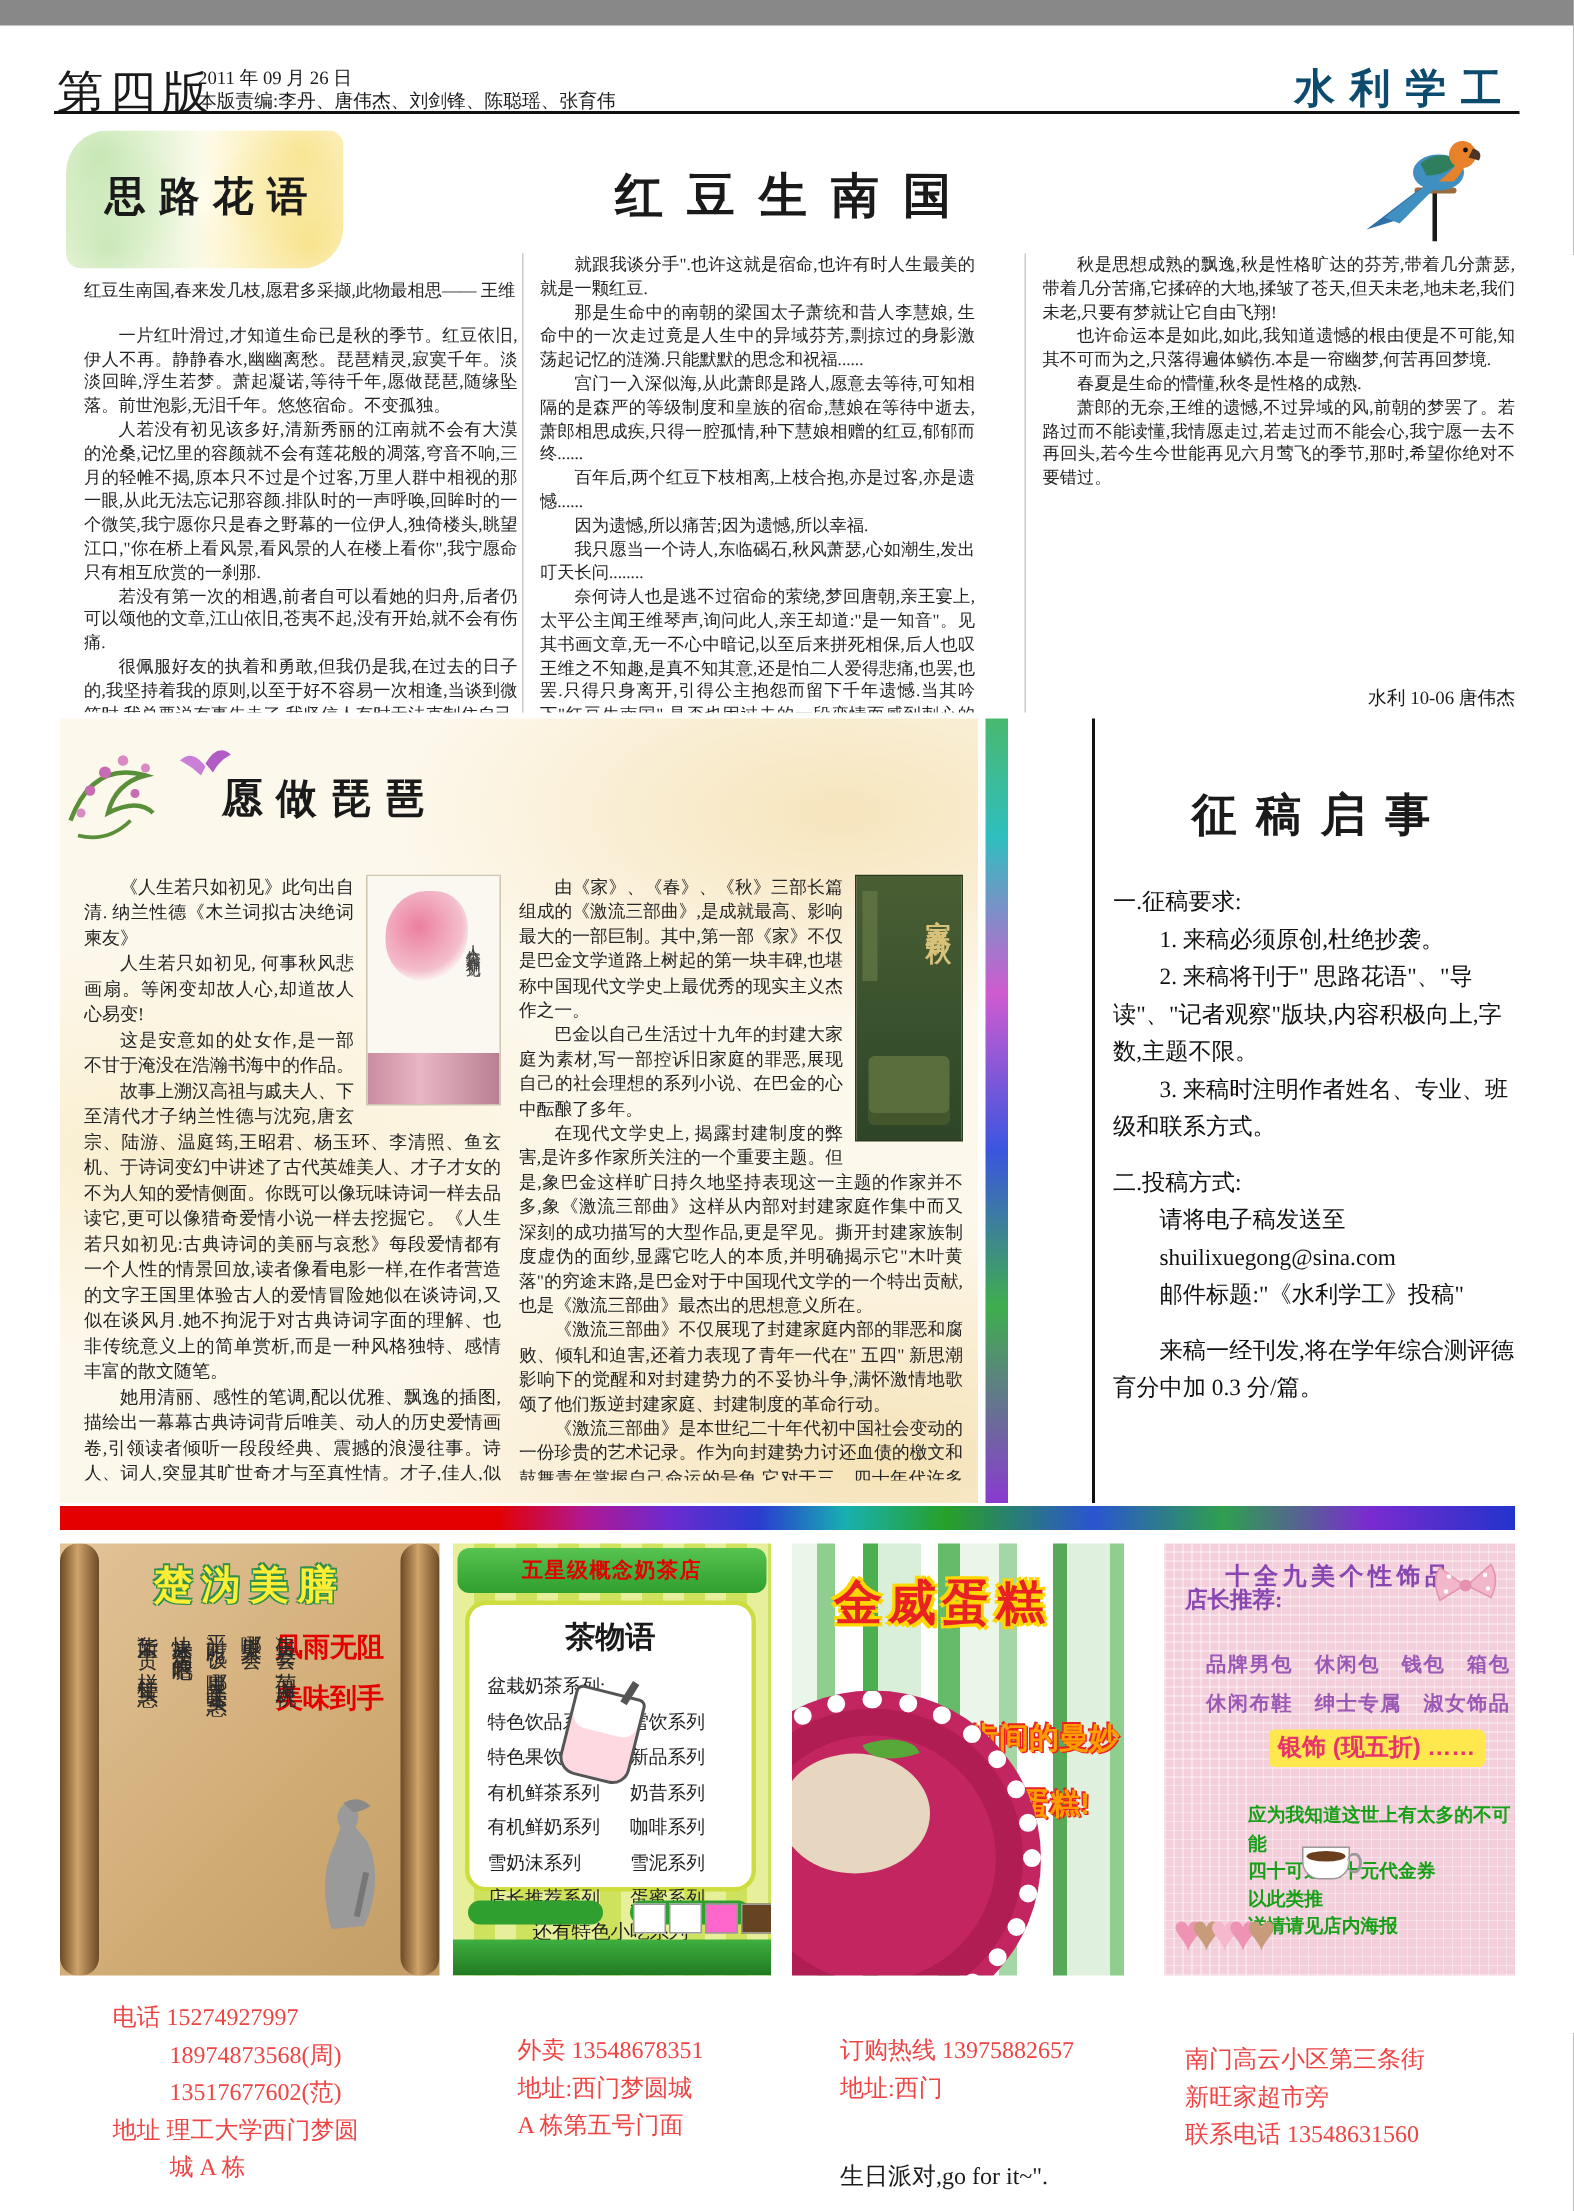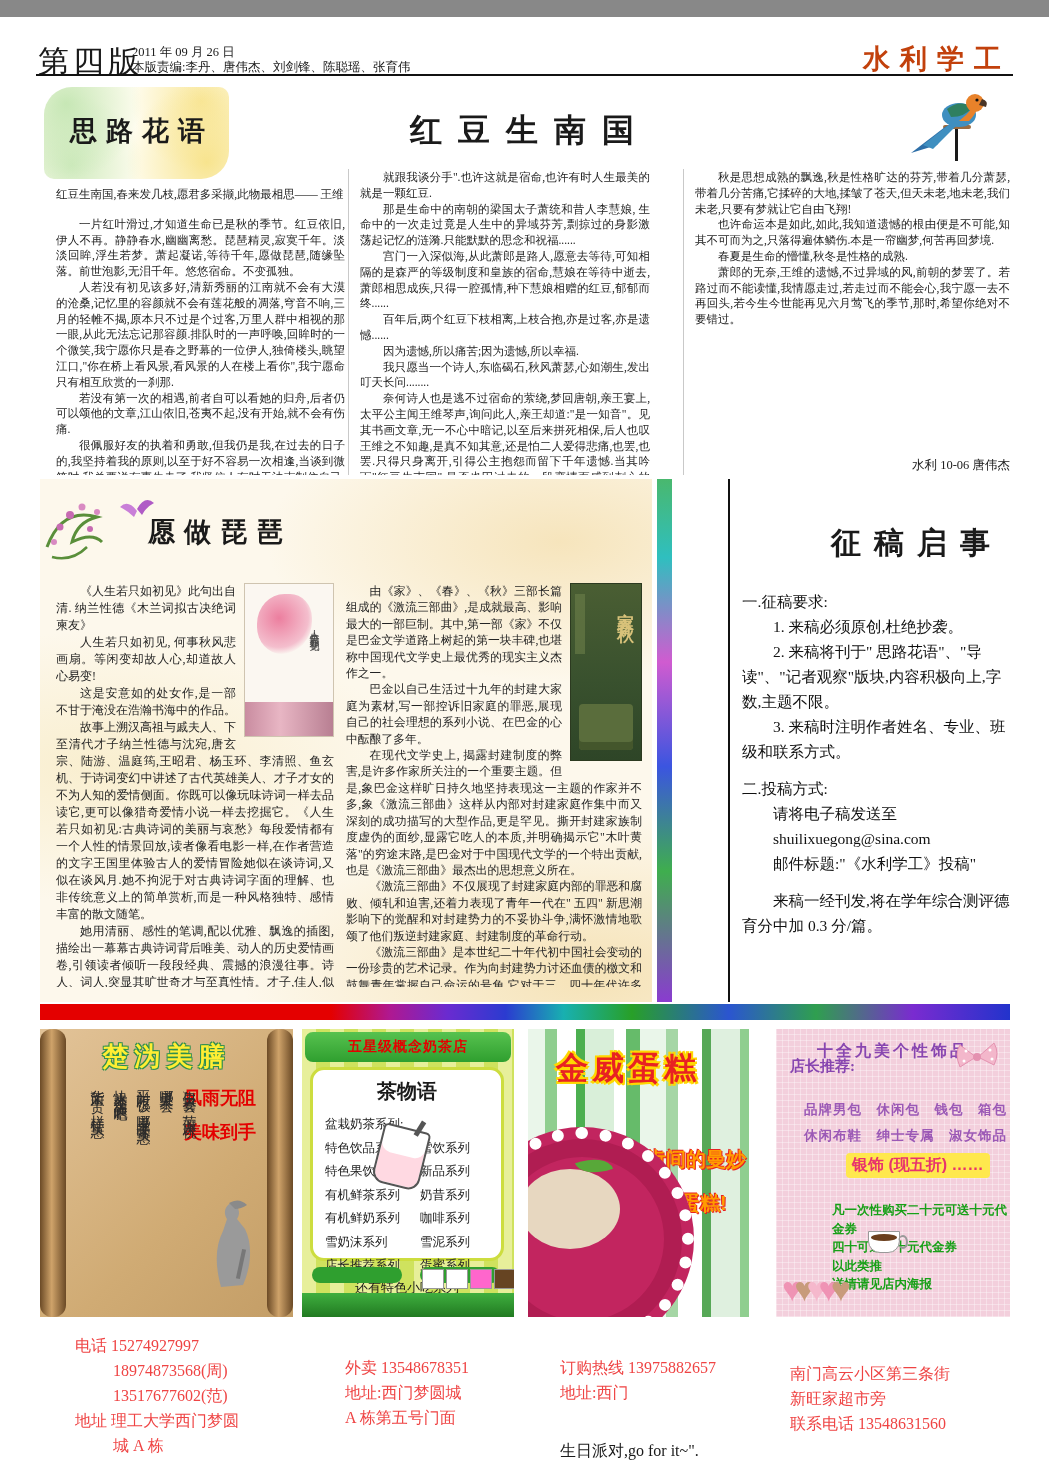--- a/index.html
+++ b/index.html
@@ -4,21 +4,21 @@
 <style>
   html,body{margin:0;padding:0;background:#888;}
   #page{position:relative;width:1049px;height:1474px;background:#fff;margin:17px auto;
         font-family:"Liberation Serif",serif;color:#1a1a1a;overflow:hidden;}
   .abs{position:absolute;}
   
   .page-label{left:38px;top:24px;font-size:31px;letter-spacing:4px;font-weight:400;}
   .mast-date{left:132px;top:27px;font-size:12.5px;}
   .mast-editors{left:132px;top:42px;font-size:12.5px;}
   .paper-name{left:862px;top:24px;width:150px;text-align:center;font-size:27px;font-weight:700;
-              color:#c2410c;letter-spacing:10px;font-family:"Liberation Serif",serif;}
+              color:#0c4a6e;letter-spacing:10px;font-family:"Liberation Serif",serif;}
   .mast-rule{left:36px;top:57px;width:977px;height:2px;background:#111;}
   .parrot{left:893px;top:66px;}
   
   .badge-box{left:44px;top:70px;width:185px;height:92px;background:
       radial-gradient(circle at 12% 18%,rgba(186,226,168,.8),transparent 42%),
       radial-gradient(circle at 88% 82%,rgba(246,222,120,.8),transparent 45%),
       radial-gradient(circle at 85% 15%,rgba(246,222,120,.7),transparent 40%),
       radial-gradient(circle at 15% 85%,rgba(186,226,168,.7),transparent 40%),
       #fffdf0;
       border-radius:28px 10px 28px 10px;}
@@ -53,21 +53,21 @@
   .cover2{float:right;width:70px;height:176px;margin:0 0 6px 8px;position:relative;overflow:hidden;
       background:linear-gradient(180deg,#4a5e33,#39512e 55%,#2e4527);border:1px solid #2c3a20;}
   .cover2 .vtitle{position:absolute;right:8px;top:16px;writing-mode:vertical-rl;font-size:17px;
       letter-spacing:6px;color:#d8c27a;font-weight:700;}
   .cover2 .spine{position:absolute;left:4px;top:10px;width:10px;height:60px;background:#6c7f4a;opacity:.6;}
   .cover2 .scene{position:absolute;left:8px;bottom:10px;width:54px;height:46px;background:#5a6d3c;
       border-radius:4px;box-shadow:inset 0 -8px 0 #44562c;}
   .vrainbow{left:657px;top:462px;width:15px;height:523px;background:
       linear-gradient(180deg,#49b86e,#2fbfbf 15%,#d05bd0 35%,#3b55e0 55%,#3fae4e 75%,#8a3bd0 100%);}
   .vblack{left:728px;top:462px;width:2px;height:523px;background:#111;}
-  .notice-title{left:758px;top:506px;width:245px;text-align:right;font-size:30px;font-weight:900;
+  .notice-title{left:758px;top:506px;width:245px;text-align:center;font-size:30px;font-weight:900;
       letter-spacing:13px;font-family:"Liberation Sans",sans-serif;}
   .notice-body{left:742px;top:572px;width:268px;font-size:15.5px;line-height:25px;color:#111;}
   .notice-body p{margin:0;}
   .notice-body p.ind{text-indent:2em;}
   .notice-body p.gap{margin-top:12px;}
   
   .hrainbow{left:40px;top:987px;width:970px;height:16px;background:
       linear-gradient(90deg,#e40000 0%,#e40000 30%,#b01890 36%,#6a2bd0 42%,#2b3bd0 48%,
       #18b0b0 54%,#28a028 61%,#2b55d0 71%,#2f9f4f 80%,#7a2bd0 90%,#2233cc 100%);}
   
@@ -357,21 +357,21 @@
     </div>
   </div>
 
   <div class="abs ad ad4">
     <div class="ad4-title">十全九美个性饰品</div>
     <div class="ad4-reco">店长推荐:</div>
     <div class="ad4-row1">品牌男包　休闲包　钱包　箱包</div>
     <div class="ad4-row2">休闲布鞋　绅士专属　淑女饰品</div>
     <div class="ad4-high">银饰 (现五折) ……</div>
     <div class="ad4-promo">
-      <div>凡一次性购买二十元可送十元代金券</div>
+      <div>应为我知道这世上有太多的不可能</div>
       <div>四十可送二十元代金券</div>
       <div>以此类推</div>
       <div>详情请见店内海报</div>
     </div>
     <div class="bow">
       <svg width="46" height="40" viewBox="0 0 46 40">
         <path d="M22 20 L6 8 Q0 16 6 30 Z" fill="#f3b7cb" stroke="#e492b0"></path>
         <path d="M24 20 L40 6 Q46 16 40 28 Z" fill="#f3b7cb" stroke="#e492b0"></path>
         <circle cx="23" cy="20" r="4" fill="#e492b0"></circle>
         <circle cx="12" cy="14" r="1.5" fill="#fff"></circle>

